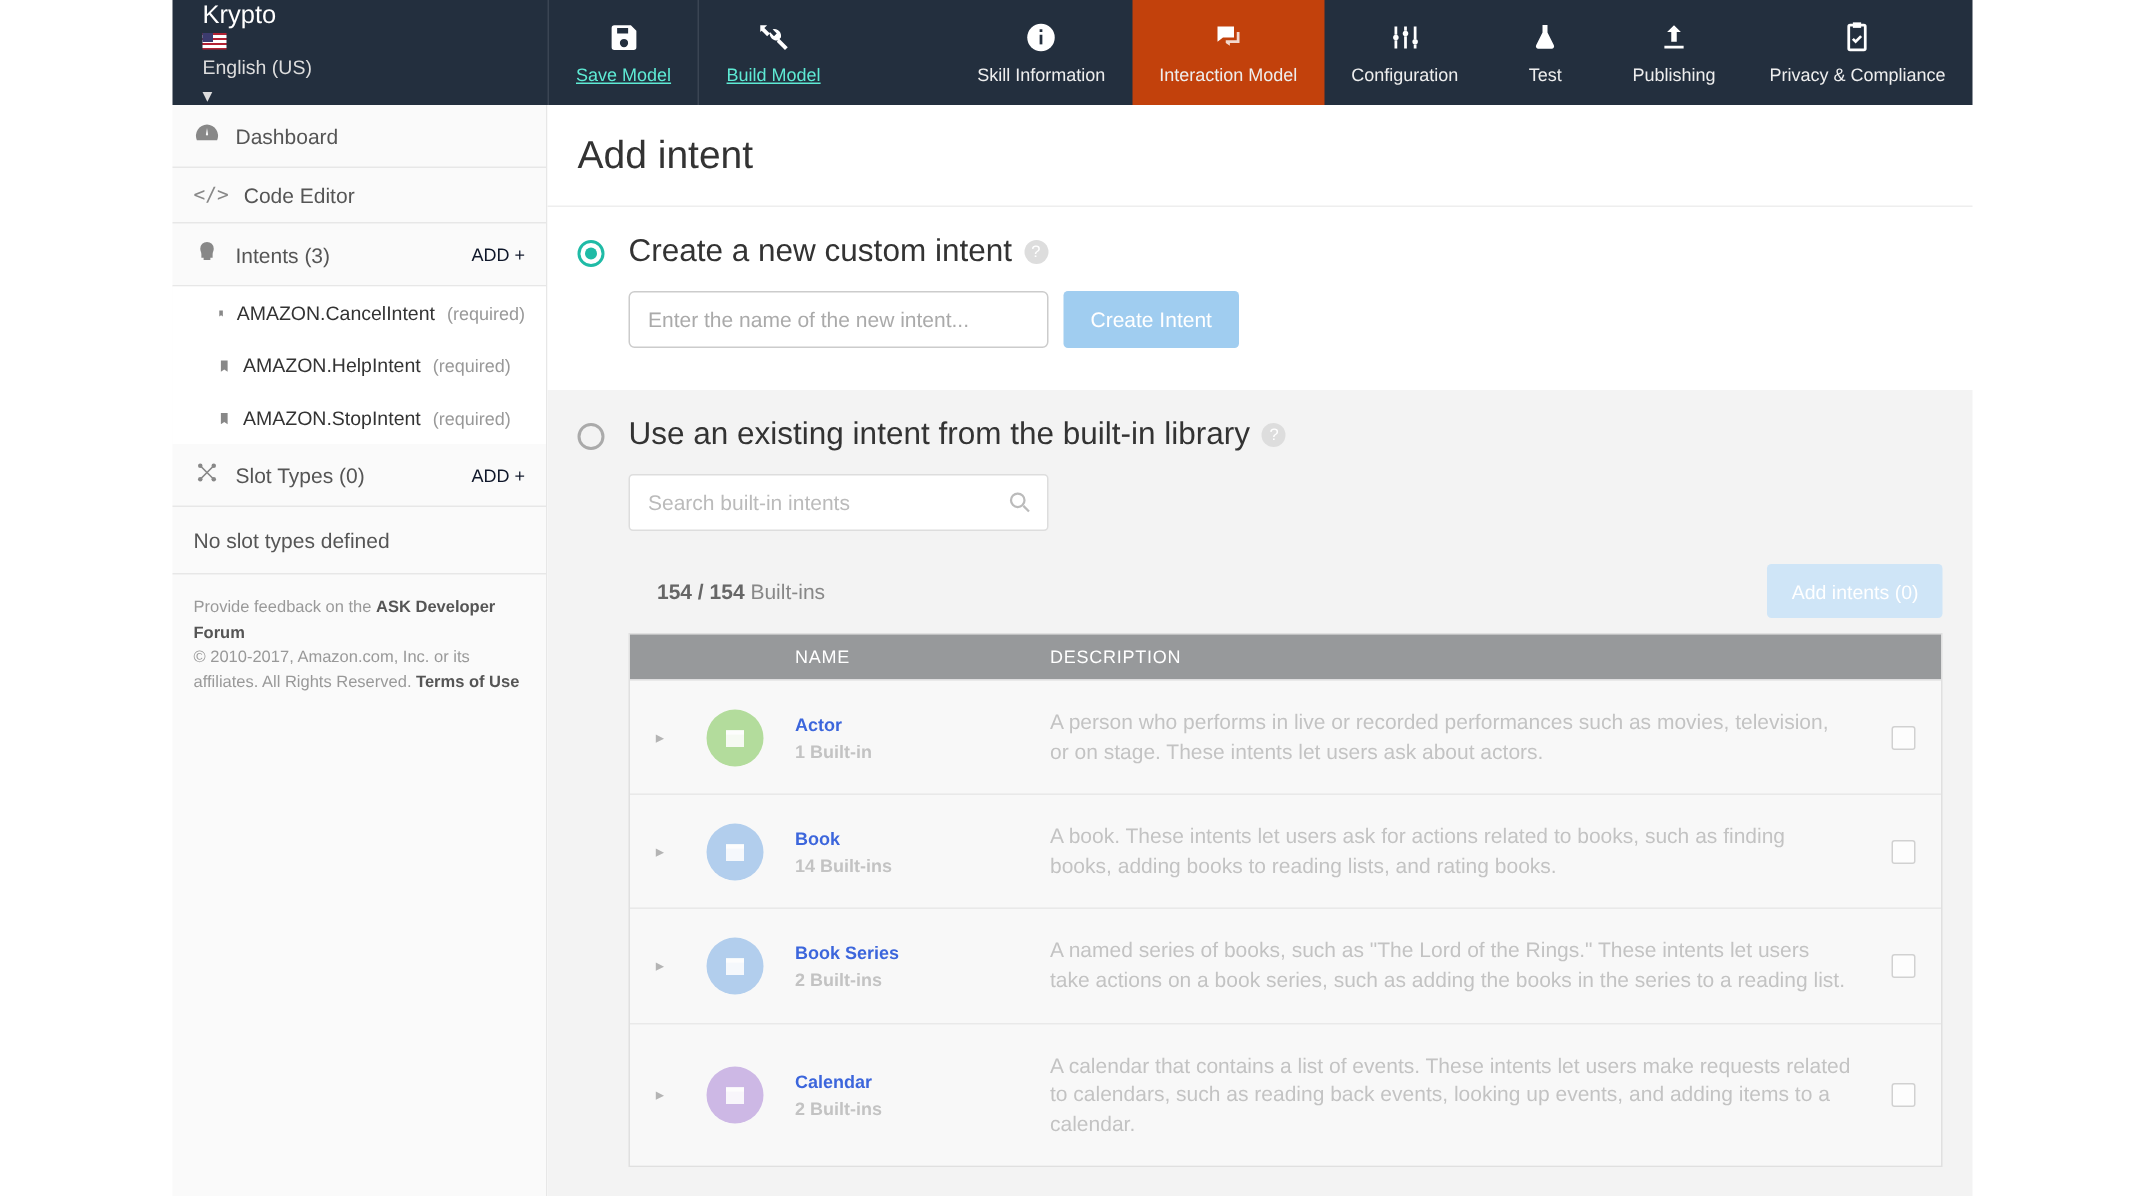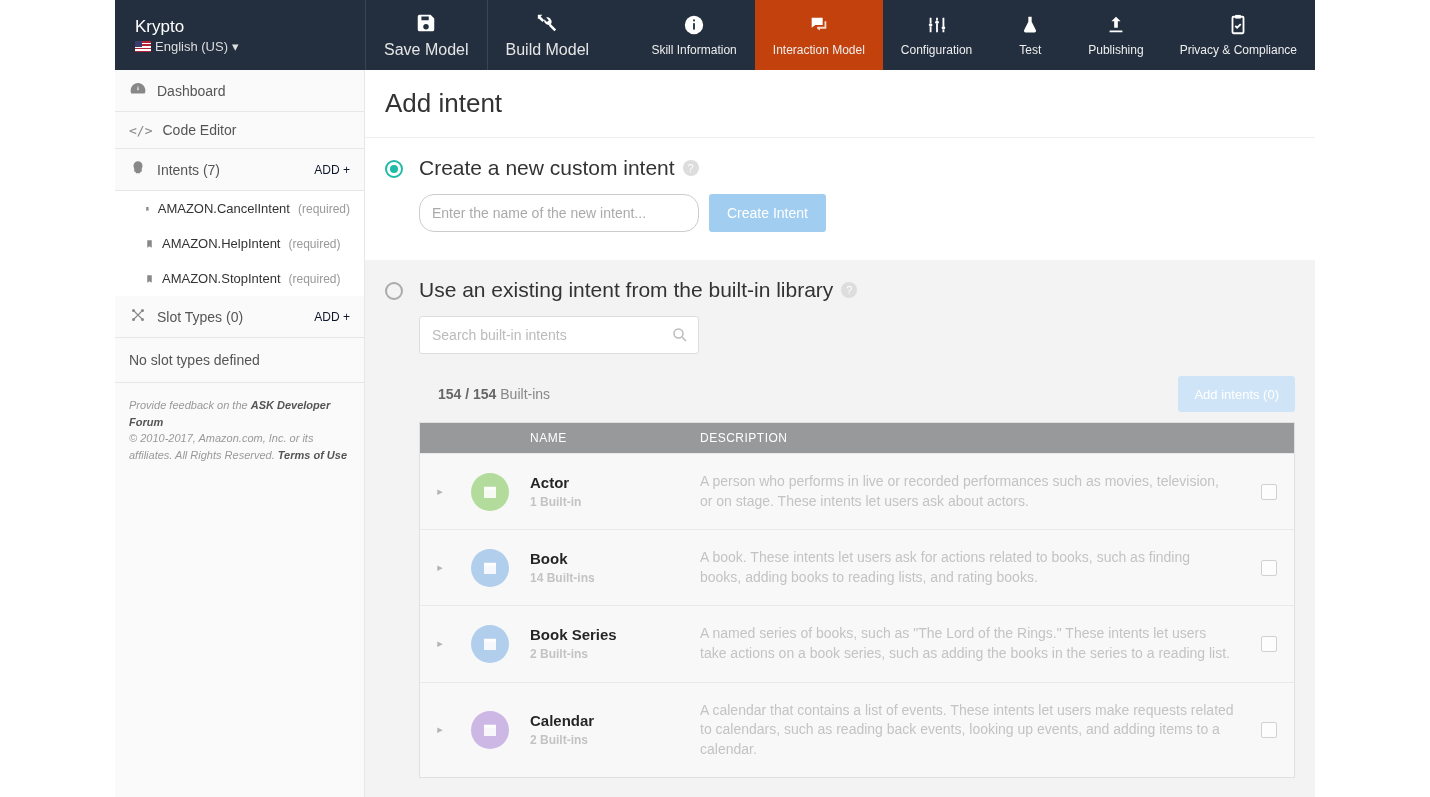--- a/index.html
+++ b/index.html
@@ -2,59 +2,59 @@
 <html><head>
 <meta charset="utf-8">
 <style>
   * { box-sizing: border-box; margin: 0; padding: 0; }
   body { font-family: "Amazon Ember", "Helvetica Neue", Arial, sans-serif; font-size: 14px; color: #333; background: #fff; }
   .app { width: 1200px; margin: 0 auto; }
   
   .topbar { background: #232f3e; color: #fff; display: flex; height: 70px; }
   .topbar-left { padding: 14px 20px; display: flex; flex-direction: column; justify-content: center; min-width: 250px; }
   .skill-name { font-size: 17px; color: #fff; }
-  .locale { font-size: 13px; color: #ddd; margin-top: 2px; cursor: pointer; display: inline-flex; align-items: center; gap: 4px;}
+  .locale { font-size: 13px; color: #ddd; margin-top: 2px; cursor: pointer; display: inline-flex; align-items: flex-start; gap: 4px; flex-direction: column;}
   .flag { display:inline-block; width:16px; height:11px; background: linear-gradient(to bottom, #b22234 0 15%, #fff 15% 30%, #b22234 30% 45%, #fff 45% 60%, #b22234 60% 75%, #fff 75% 90%, #b22234 90% 100%); position: relative; }
   .flag::before{content:"";position:absolute;left:0;top:0;width:7px;height:6px;background:#3c3b6e;}
   .topbar-actions { display: flex; }
   .action-btn { display: flex; flex-direction: column; align-items: center; justify-content: center; padding: 0 18px; border-left: 1px solid #3a4553; cursor: pointer; }
   .action-btn .icn { height: 24px; display:flex; align-items:center; justify-content:center;}
-  .action-label { font-size: 16px; color: #e5e5e5; margin-top: 6px; }
+  .action-label { font-size: 12px; color: #5eead4; margin-top: 6px; text-decoration: underline; }
   .topbar-tabs { margin-left: auto; display: flex; }
   .tab { display: flex; flex-direction: column; align-items: center; justify-content: center; padding: 0 18px; cursor: pointer; min-width: 80px;}
   .tab .icn { height: 24px; display:flex; align-items:center; justify-content:center;}
   .tab-label { font-size: 12px; color: #eee; margin-top: 6px; white-space: nowrap;}
   .tab.active { background: #c2410c; }
   
   .body { display: flex; }
   .sidebar { width: 250px; background: #fafafa; border-right: 1px solid #e7e7e7; min-height: 727px; }
   .side-row { display:flex; align-items:center; padding: 10px 14px; border-bottom: 1px solid #e7e7e7; cursor:pointer; gap:10px; color:#555;}
   .side-row.header { justify-content: space-between;}
   .side-row .row-label { flex:1; }
   .add-link { font-size: 12px; color: #0f172a; }
   .sub-list { background: #fff; }
   .sub-item { display:flex; align-items:center; gap:8px; padding: 10px 14px 10px 30px; font-size: 13px; color:#333; cursor:pointer;}
   .sub-item .req { color:#999; font-size: 12px;}
   .bookmark-icn { width:9px; height:12px; fill:#888; }
   .slot-empty { padding: 14px; color:#555; font-size:14px;}
-  .footer-note { padding: 14px; font-size: 11px; color:#999; line-height:1.5;font-style:italic;}
+  .footer-note { padding: 14px; font-size: 11px; color:#999; line-height:1.5;}
   .footer-note b, .footer-note strong { color:#555; font-weight: bold;}
   
   .main { flex:1; background:#fff; }
   .page-title { font-size: 26px; font-weight: 300; color:#333; padding: 18px 20px; }
   .hr { border-top:1px solid #eee; }
   .option-block { display:flex; padding: 18px 20px 28px 20px; gap:16px;}
   .radiobox { width:18px; height:18px; border-radius:50%; border:2px solid #aaa; margin-top:4px; display:flex; align-items:center; justify-content:center; cursor:pointer; flex-shrink:0;}
   .radiobox.checked { border-color:#1fbba6;}
   .radiobox.checked::after { content:""; width:8px; height:8px; border-radius:50%; background:#1fbba6;}
   .option-body { flex:1;}
   .option-title { font-size: 21px; font-weight:300; color:#333; display:flex; align-items:center; gap:8px;}
   .help-circle { width:16px; height:16px; border-radius:50%; background:#ddd; color:#fff; font-size:11px; display:inline-flex; align-items:center; justify-content:center;}
   .input-row { margin-top: 14px; display:flex; gap:10px;}
-  .text-input { width:280px; height:38px; border:1px solid #ccc; border-radius:15px; padding:0 12px; font-size:14px; color:#6d28d9;}
+  .text-input { width:280px; height:38px; border:1px solid #ccc; border-radius:4px; padding:0 12px; font-size:14px; color:#6d28d9;}
   .text-input::placeholder{color:#aaa;}
   .btn-primary { height:38px; padding:0 18px; border:none; border-radius:3px; background:#a0cdf0; color:#fff; font-size:14px; cursor:pointer;}
   .builtin-section { background:#f3f3f3; padding: 18px 20px 0 20px;}
   .builtin-option { display:flex; gap:16px;}
   .search-wrap { position:relative; margin-top:14px; width:280px;}
   .search-input { width:100%; height:38px; border:1px solid #ddd; border-radius:3px; padding:0 36px 0 12px; font-size:14px; background:#fff;}
   .search-input::placeholder{color:#bbb;}
   .search-icn { position:absolute; right:10px; top:10px; }
   .count-row { display:flex; justify-content:space-between; align-items:center; margin-top:22px;}
   .count-text { color:#888; font-size:14px;}
@@ -66,21 +66,21 @@
   .th-expand{width:40px;}.th-icon{width:60px;}.th-name{width:170px;}.th-desc{flex:1;}.th-check{width:50px;}
   .trow { display:flex; border-top:1px solid #e8e8e8; background:#fafafa; opacity:.85;}
   .td { padding:18px 10px; display:flex; align-items:center;}
   .td-expand{width:40px; justify-content:center;}
   .td-icon{width:60px; justify-content:center;}
   .td-name{width:170px; flex-direction:column; align-items:flex-start; justify-content:center; gap:4px;}
   .td-desc{flex:1; color:#bbb; font-size:14px; line-height:1.4;}
   .td-check{width:50px; justify-content:center;}
   .expand-caret{ color:#aaa; font-size:11px;}
   .circle-icon { width:38px; height:38px; border-radius:50%; display:flex; align-items:center; justify-content:center;}
-  .intent-name{ color:#000000; font-size:15px; font-weight:600;text-align:center;}
+  .intent-name{ color:#1d4ed8; font-size:12px; font-weight:600;text-align:center;}
   .intent-count{ color:#bbb; font-size:12px; font-weight:600;}
   .checkbox{ width:16px; height:16px; border:1px solid #ccc; border-radius:2px; background:#fff; cursor:pointer;}
   .svg-white{fill:#fff;}
 </style>
 </head>
 <body>
 
 <div class="app">
 
   <div class="topbar">
@@ -180,21 +180,21 @@
       </div>
       <div class="side-row">
         <span style="color:#888;font-family:monospace;font-size:13px;">&lt;/&gt;</span>
         <span class="row-label">Code Editor</span>
       </div>
       <div class="side-row header">
         <span style="display:flex;align-items:center;gap:10px;">
           <span><svg width="18" height="18" viewBox="0 0 24 24">
                 <path fill="#888" d="M12 3a6 6 0 0 0-6 6c0 2 1 3 1 5v3h2v2h6v-2h2v-3c0-2 1-3 1-5a6 6 0 0 0-6-6z"></path>
               </svg></span>
-          <span>Intents (7)</span>
+          <span>Intents (3)</span>
         </span>
         <span class="add-link">ADD +</span>
       </div>
       <div class="sub-list" id="intent-list">
           <div class="sub-item">
             <svg class="bookmark-icn" viewBox="0 0 24 24">
               <path fill="#888" d="M6 2h12v20l-6-4-6 4V2z"></path>
             </svg>
             <span>AMAZON.CancelIntent</span> 
             <span class="req">(required)</span>

